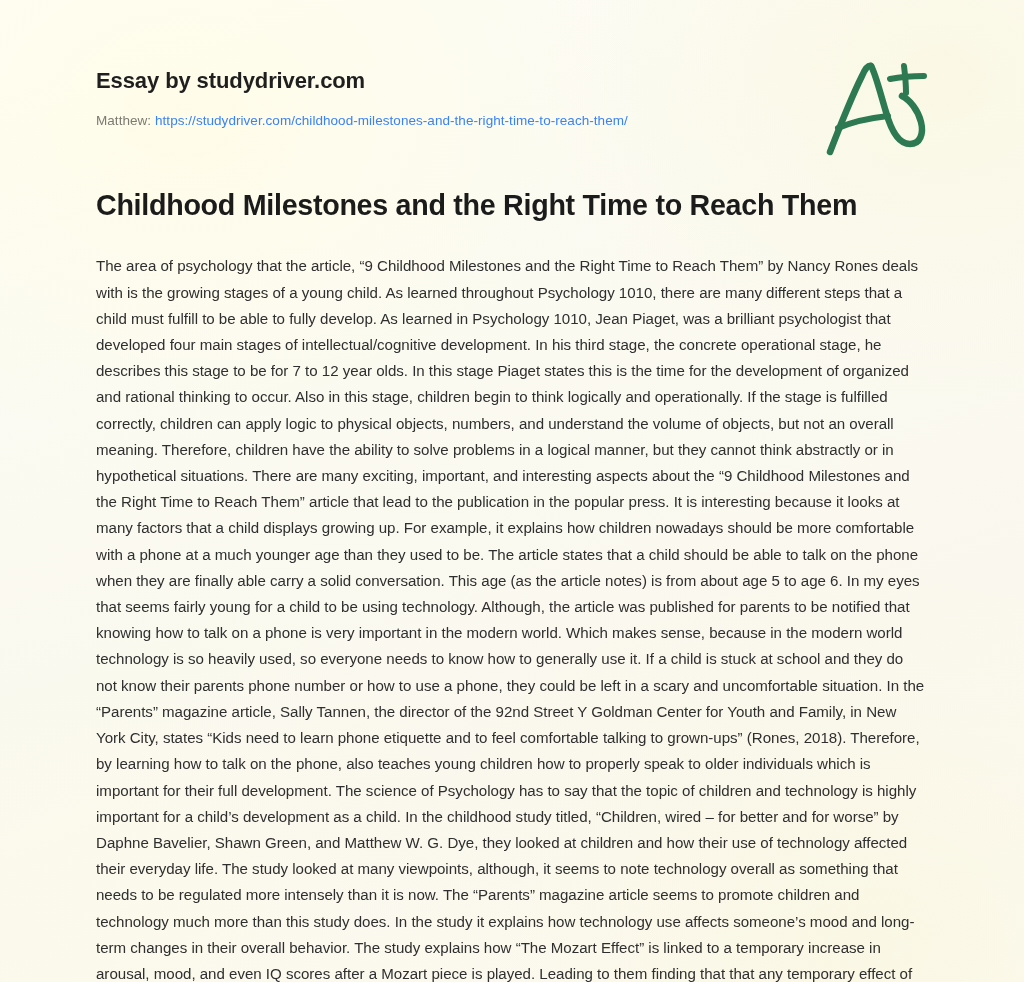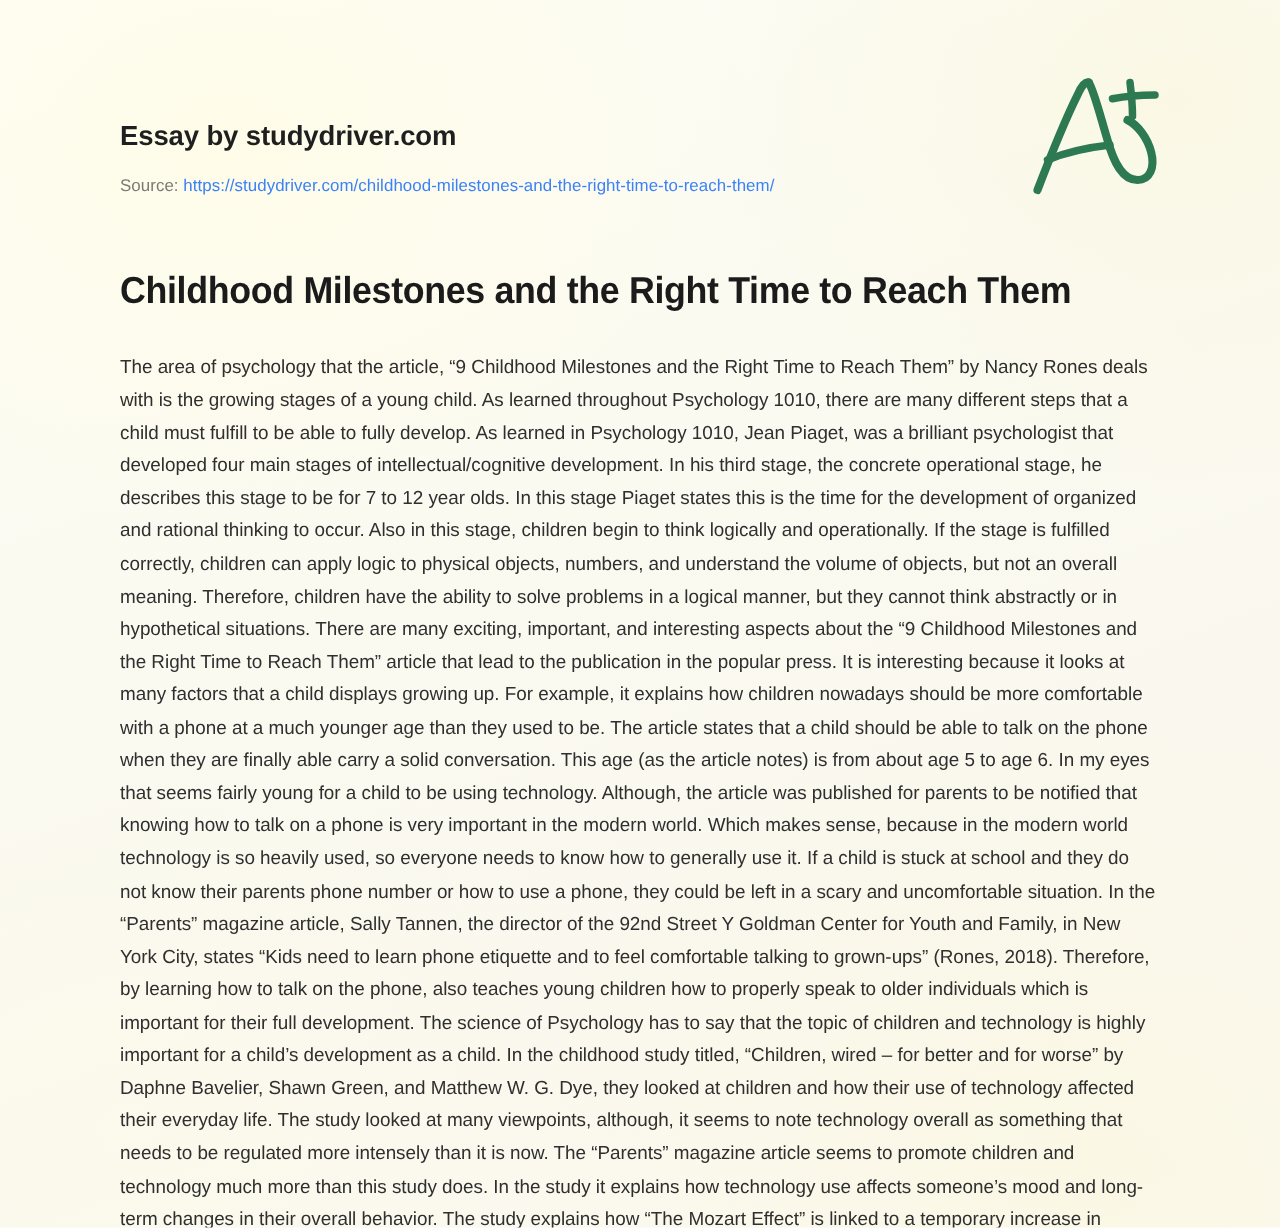--- a/index.html
+++ b/index.html
@@ -30,21 +30,21 @@
   .page {
     position: relative;
     z-index: 1;
     padding: 0 96px;
     box-sizing: border-box;
   }
 
   
   .header {
     position: relative;
-    padding-top: 96px;
+    padding-top: 68px;
   }
   .brand-line {
     font-size: 22px;
     font-weight: bold;
     color: #1f1f1f;
     letter-spacing: -0.1px;
     line-height: 1.2;
     margin: 0;
   }
   .source-line {
@@ -105,21 +105,21 @@
 
 <div class="paper-tint"></div>
 
 <div class="page">
 
   <div class="header">
 
     <div class="brand-line">Essay by studydriver.com</div>
 
     <div class="source-line">
-      <span>Source:</span>
+      <span>Matthew:</span>
       <span class="source-url">https://studydriver.com/childhood-milestones-and-the-right-time-to-reach-them/</span>
     </div>
 
     <div class="logo">
       <svg viewBox="0 0 120 110" xmlns="http://www.w3.org/2000/svg">
         <g fill="none" stroke="#2d7a52" stroke-linecap="round" stroke-linejoin="round">
 
           <path d="M12 100 C 22 74, 34 44, 44 24 C 47 17, 50 13, 53 14" stroke-width="6.5"></path>
 
           <path d="M53 14 C 57 20, 62 40, 68 60 C 73 78, 80 92, 92 92

